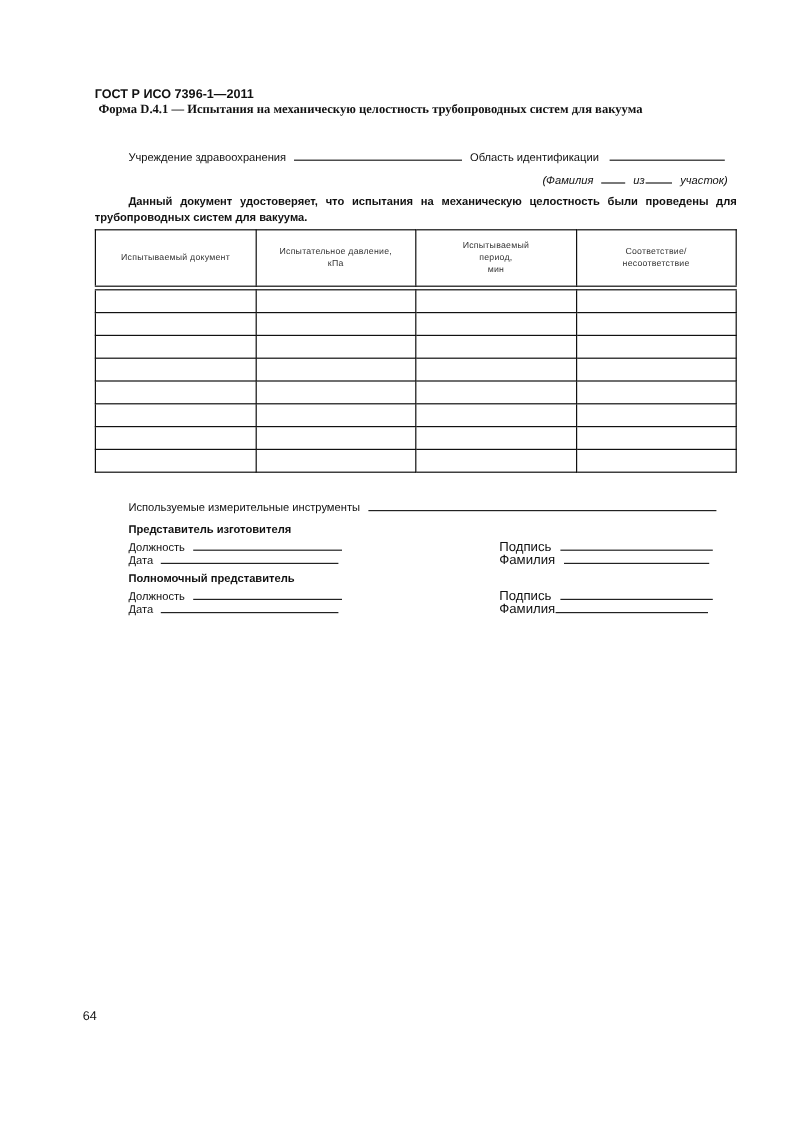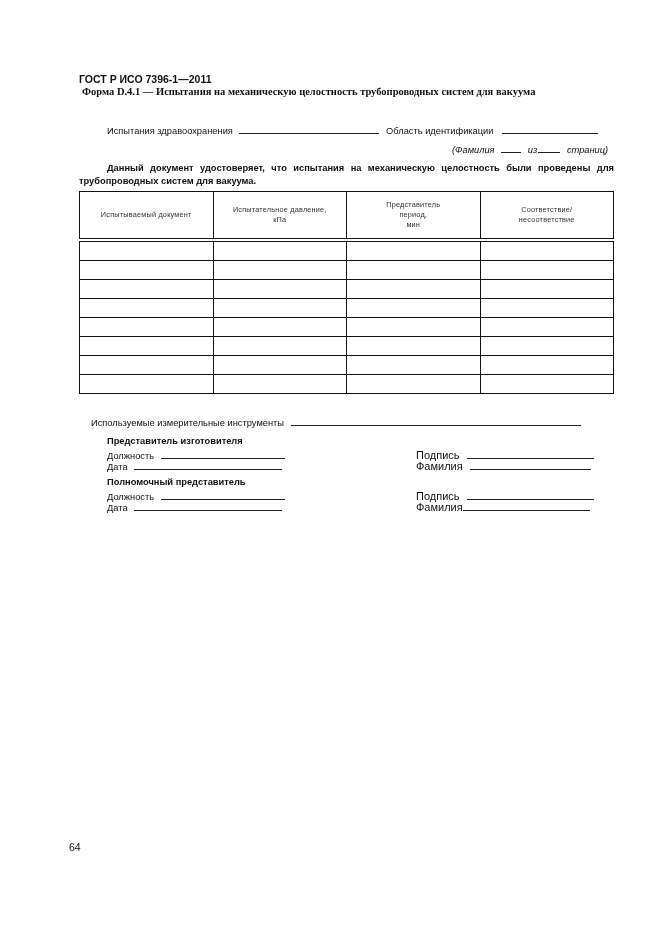--- a/index.html
+++ b/index.html
@@ -10,55 +10,55 @@
   .title { left: 82px; top: 86px; font-size: 10.5px; font-weight: bold; white-space: nowrap; font-family: Liberation Serif, serif; }
   .line1 { left: 107px; top: 124px; font-size: 9.3px; white-space: nowrap; }
   .fill { display: inline-block; border-bottom: 1px solid #222; height: 9px; vertical-align: baseline; }
   .pageof { left: 452px; top: 143px; font-size: 9.3px; font-style: italic; white-space: nowrap; }
   .para { left: 79px; top: 162px; width: 535px; font-size: 9.3px; line-height: 13px; text-indent: 28px; text-align: justify; font-weight: bold; }
   table.grid { position: absolute; left: 79px; top: 191px; width: 535px; border-collapse: collapse; table-layout: fixed; }
   table.grid th, table.grid td { border: 1.5px solid #111; padding: 0; }
   table.grid th { height: 46px; font-size: 7.3px; font-weight: normal; color: #333; text-align: center; vertical-align: middle; line-height: 10px; letter-spacing: 0.2px; }
   table.grid thead tr { border-bottom: 4px double #111; }
   table.grid td { height: 18px; }
-  .instr { left: 91px; top: 416px; font-size: 9.3px; white-space: nowrap; }
+  .instr { left: 107px; top: 416px; font-size: 9.3px; white-space: nowrap; }
   .sec { font-size: 9.3px; }
   .sec-h { font-weight: bold; }
   .sig-l { left: 107px; font-size: 9.3px; white-space: nowrap; }
   .sig-r { left: 416px; font-size: 11px; white-space: nowrap; text-align: right; }
   .pagenum { left: 69px; top: 841px; font-size: 10.5px; }
 </style>
 </head>
 <body>
 
 <div class="abs std">ГОСТ Р ИСО 7396-1—2011</div>
 <div class="abs title">Форма D.4.1 — Испытания на механическую целостность трубопроводных систем для вакуума</div>
 
 <div class="abs line1">
-  <span>Испытания здравоохранения</span>
+  <span>Учреждение здравоохранения</span>
   <span class="fill" style="width:140px;margin:0 4px;"></span>
   <span>Область идентификации</span>
   <span class="fill" style="width:96px;margin-left:6px;"></span>
 </div>
 
 <div class="abs pageof">
   <span>(Фамилия</span>
   <span class="fill" style="width:20px;margin:0 4px;"></span>
   <span>из</span><span class="fill" style="width:22px;margin:0 4px 0 1px;"></span>
-  <span>страниц)</span>
+  <span>участок)</span>
 </div>
 
 <div class="abs para">Данный документ удостоверяет, что испытания на механическую целостность были проведены для трубопроводных систем для вакуума.</div>
 
 <table class="grid">
   <thead>
     <tr>
       <th><span>Испытываемый документ</span></th>
       <th><span>Испытательное давление,</span><br><span>кПа</span></th>
-      <th><span>Представитель</span><br><span>период,</span><br><span>мин</span></th>
+      <th><span>Испытываемый</span><br><span>период,</span><br><span>мин</span></th>
       <th><span>Соответствие/</span><br><span>несоответствие</span></th>
     </tr>
   </thead>
   <tbody>
     <tr>
         <td></td>
         <td></td>
         <td></td>
         <td></td>
       </tr>

